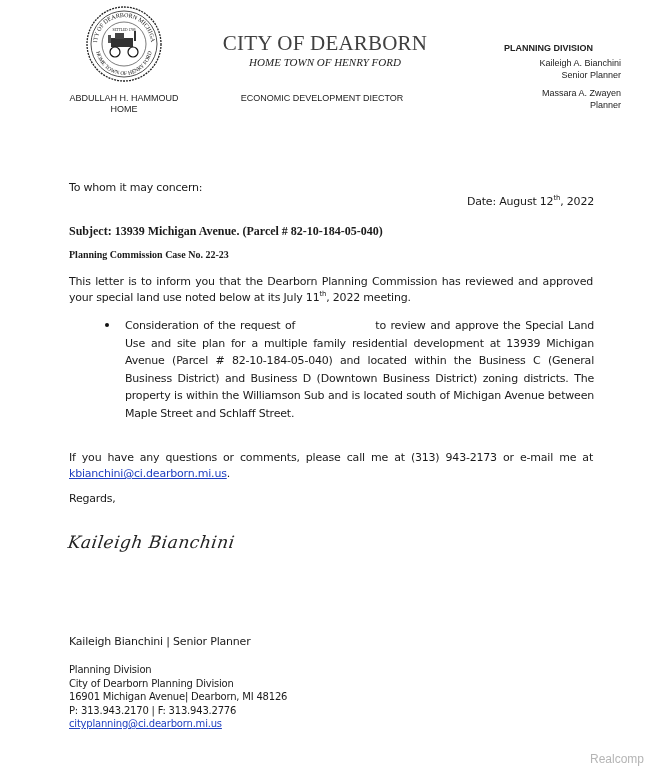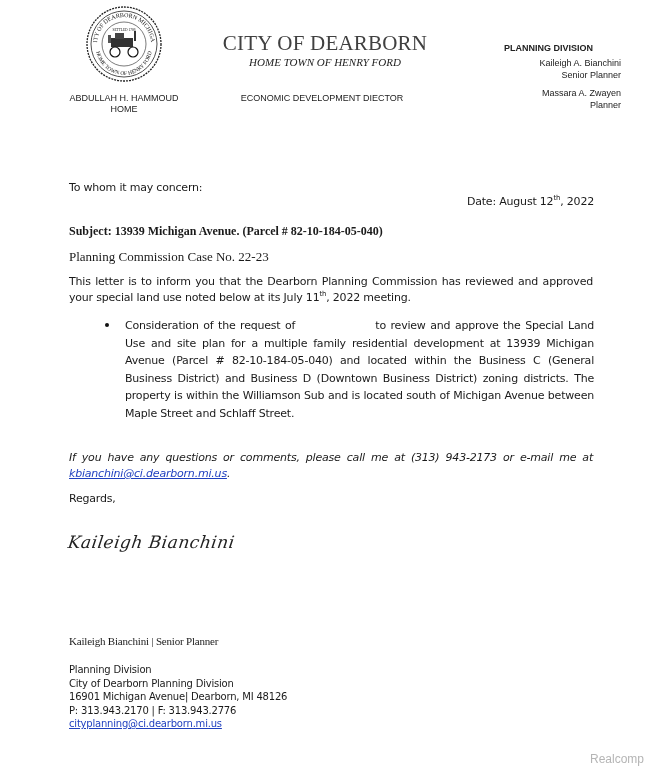--- a/index.html
+++ b/index.html
@@ -16,31 +16,31 @@
     .mayor { left: 60px; top: 93px; width: 128px; text-align: center; font-size: 9px; line-height: 11px; color: #222; }
     .director { left: 222px; top: 93px; width: 200px; text-align: center; font-size: 9px; line-height: 11px; color: #222; }
     .pd-block { left: 470px; top: 42px; width: 151px; text-align: right; font-size: 9px; line-height: 12px; color: #222; }
     .pd-title { font-weight: bold; font-size: 9px; text-align: left; padding-left: 34px; margin-bottom: 3px; }
     .pd-gap { height: 6px; }
 
     
     .greeting { left: 69px; top: 181px; }
     .date-line { right: 58px; top: 195px; }
     .subject { left: 69px; top: 224px; font-weight: bold; font-size: 12px; }
-    .case-no { left: 69px; top: 249px; font-weight: normal; font-size: 13px; }
+    .case-no { left: 69px; top: 249px; font-weight: bold; font-size: 10px; }
     .intro { left: 69px; top: 274px; width: 524px; line-height: 16px; text-align: justify; }
     .bullet-wrap { left: 105px; top: 317px; width: 489px; }
     .bullet-dot { position: absolute; left: 0; top: 6px; width: 4px; height: 4px; background: #111; border-radius: 50%; }
     .bullet-text { margin-left: 20px; line-height: 17.5px; text-align: justify; }
     .blank-gap { display: inline-block; width: 80px; }
-    .questions { left: 69px; top: 450px; width: 524px; line-height: 16px; text-align: justify; text-align-last: left; font-style: italic; }
+    .questions { left: 69px; top: 450px; width: 524px; line-height: 16px; text-align: justify; text-align-last: left; }
     .email-link { color: #1f3fbf; text-decoration: underline; }
     .regards { left: 69px; top: 492px; }
     .signature { left: 68px; top: 532px; font-family: "DejaVu Serif", serif; font-style: italic; font-size: 17px; color: #222; transform: skewX(-8deg); letter-spacing: 0.5px; }
-    .sig-name { left: 69px; top: 635px; font-family: Liberation Serif, serif; }
+    .sig-name { left: 69px; top: 635px; }
     .contact { left: 69px; top: 663px; font-size: 10px; line-height: 13.5px; }
     .watermark { right: 8px; top: 752px; font-size: 12px; color: #b5b5b5; margin-left: 46px; }
     sup { font-size: 7px; vertical-align: super; line-height: 0; }
   </style>
 </head>
 <body>
 
 <div class="abs seal">
   <svg width="78" height="78" viewBox="0 0 78 78">
     <defs>

